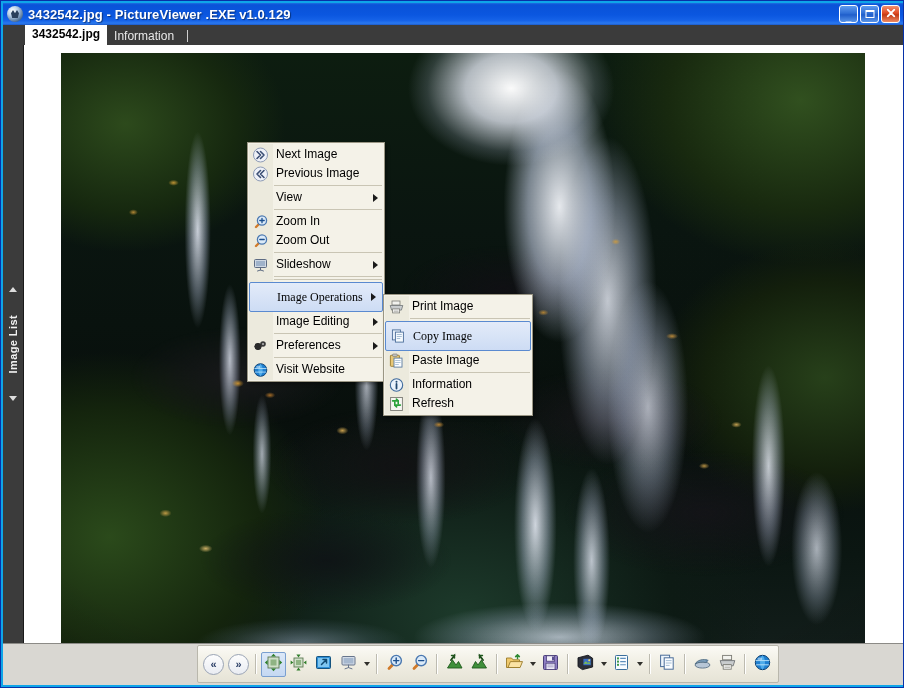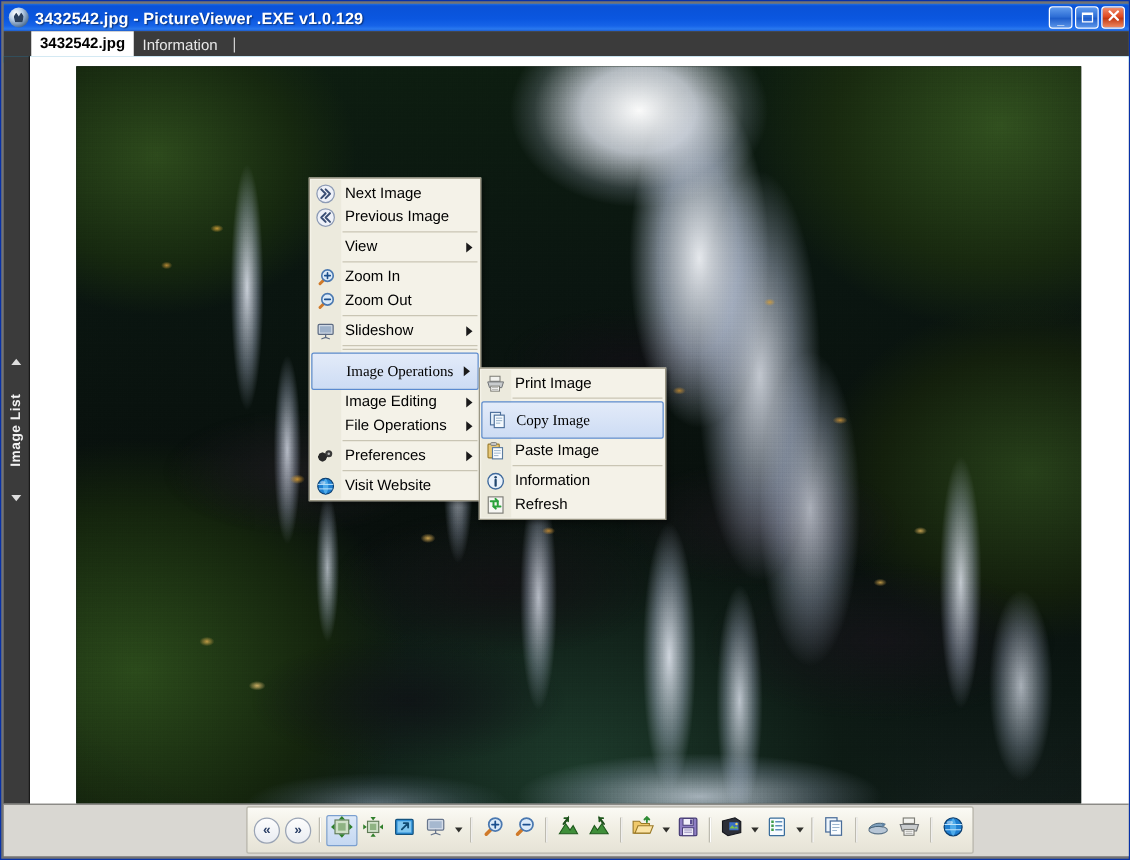--- a/index.html
+++ b/index.html
@@ -14,21 +14,21 @@
     font-family: "Liberation Sans", sans-serif;
     -webkit-font-smoothing: none;
   }
 
   
   #app-window {
     position: absolute;
     left: 0; top: 0;
     width: 904px; height: 688px;
     box-sizing: border-box;
-    background: #737373;
+    background: #0ea5e9;
     border: 1px solid #0731a8;
   }
 
   
   #title-bar {
     position: absolute;
     left: 2px; top: 2px;
     width: 900px; height: 22px;
     background: linear-gradient(to bottom,
         #1f6fe0 0%, #0a52d8 8%, #0a55dd 40%,
@@ -528,24 +528,20 @@
     <div class="mi sel">
       <span class="label">Image Operations</span>
       <i class="arrow"></i>
     </div>
 
     <div class="mi">
       <span class="label">Image Editing</span>
       <i class="arrow"></i>
     </div>
 
-    <div class="mi">
-      <span class="label">File Operations</span>
-      <i class="arrow"></i>
-    </div>
 
     <div class="msep"></div>
 
     <div class="mi">
       <span class="ico">
         <svg width="17" height="17" viewBox="0 0 17 17">
           <circle cx="6" cy="9" r="3.4" fill="#2a2a2a"></circle>
           <circle cx="6" cy="9" r="1.2" fill="#b9b9b9"></circle>
           <circle cx="11" cy="6.5" r="2.8" fill="#3a3a3a"></circle>
           <circle cx="11" cy="6.5" r="1" fill="#b9b9b9"></circle>

